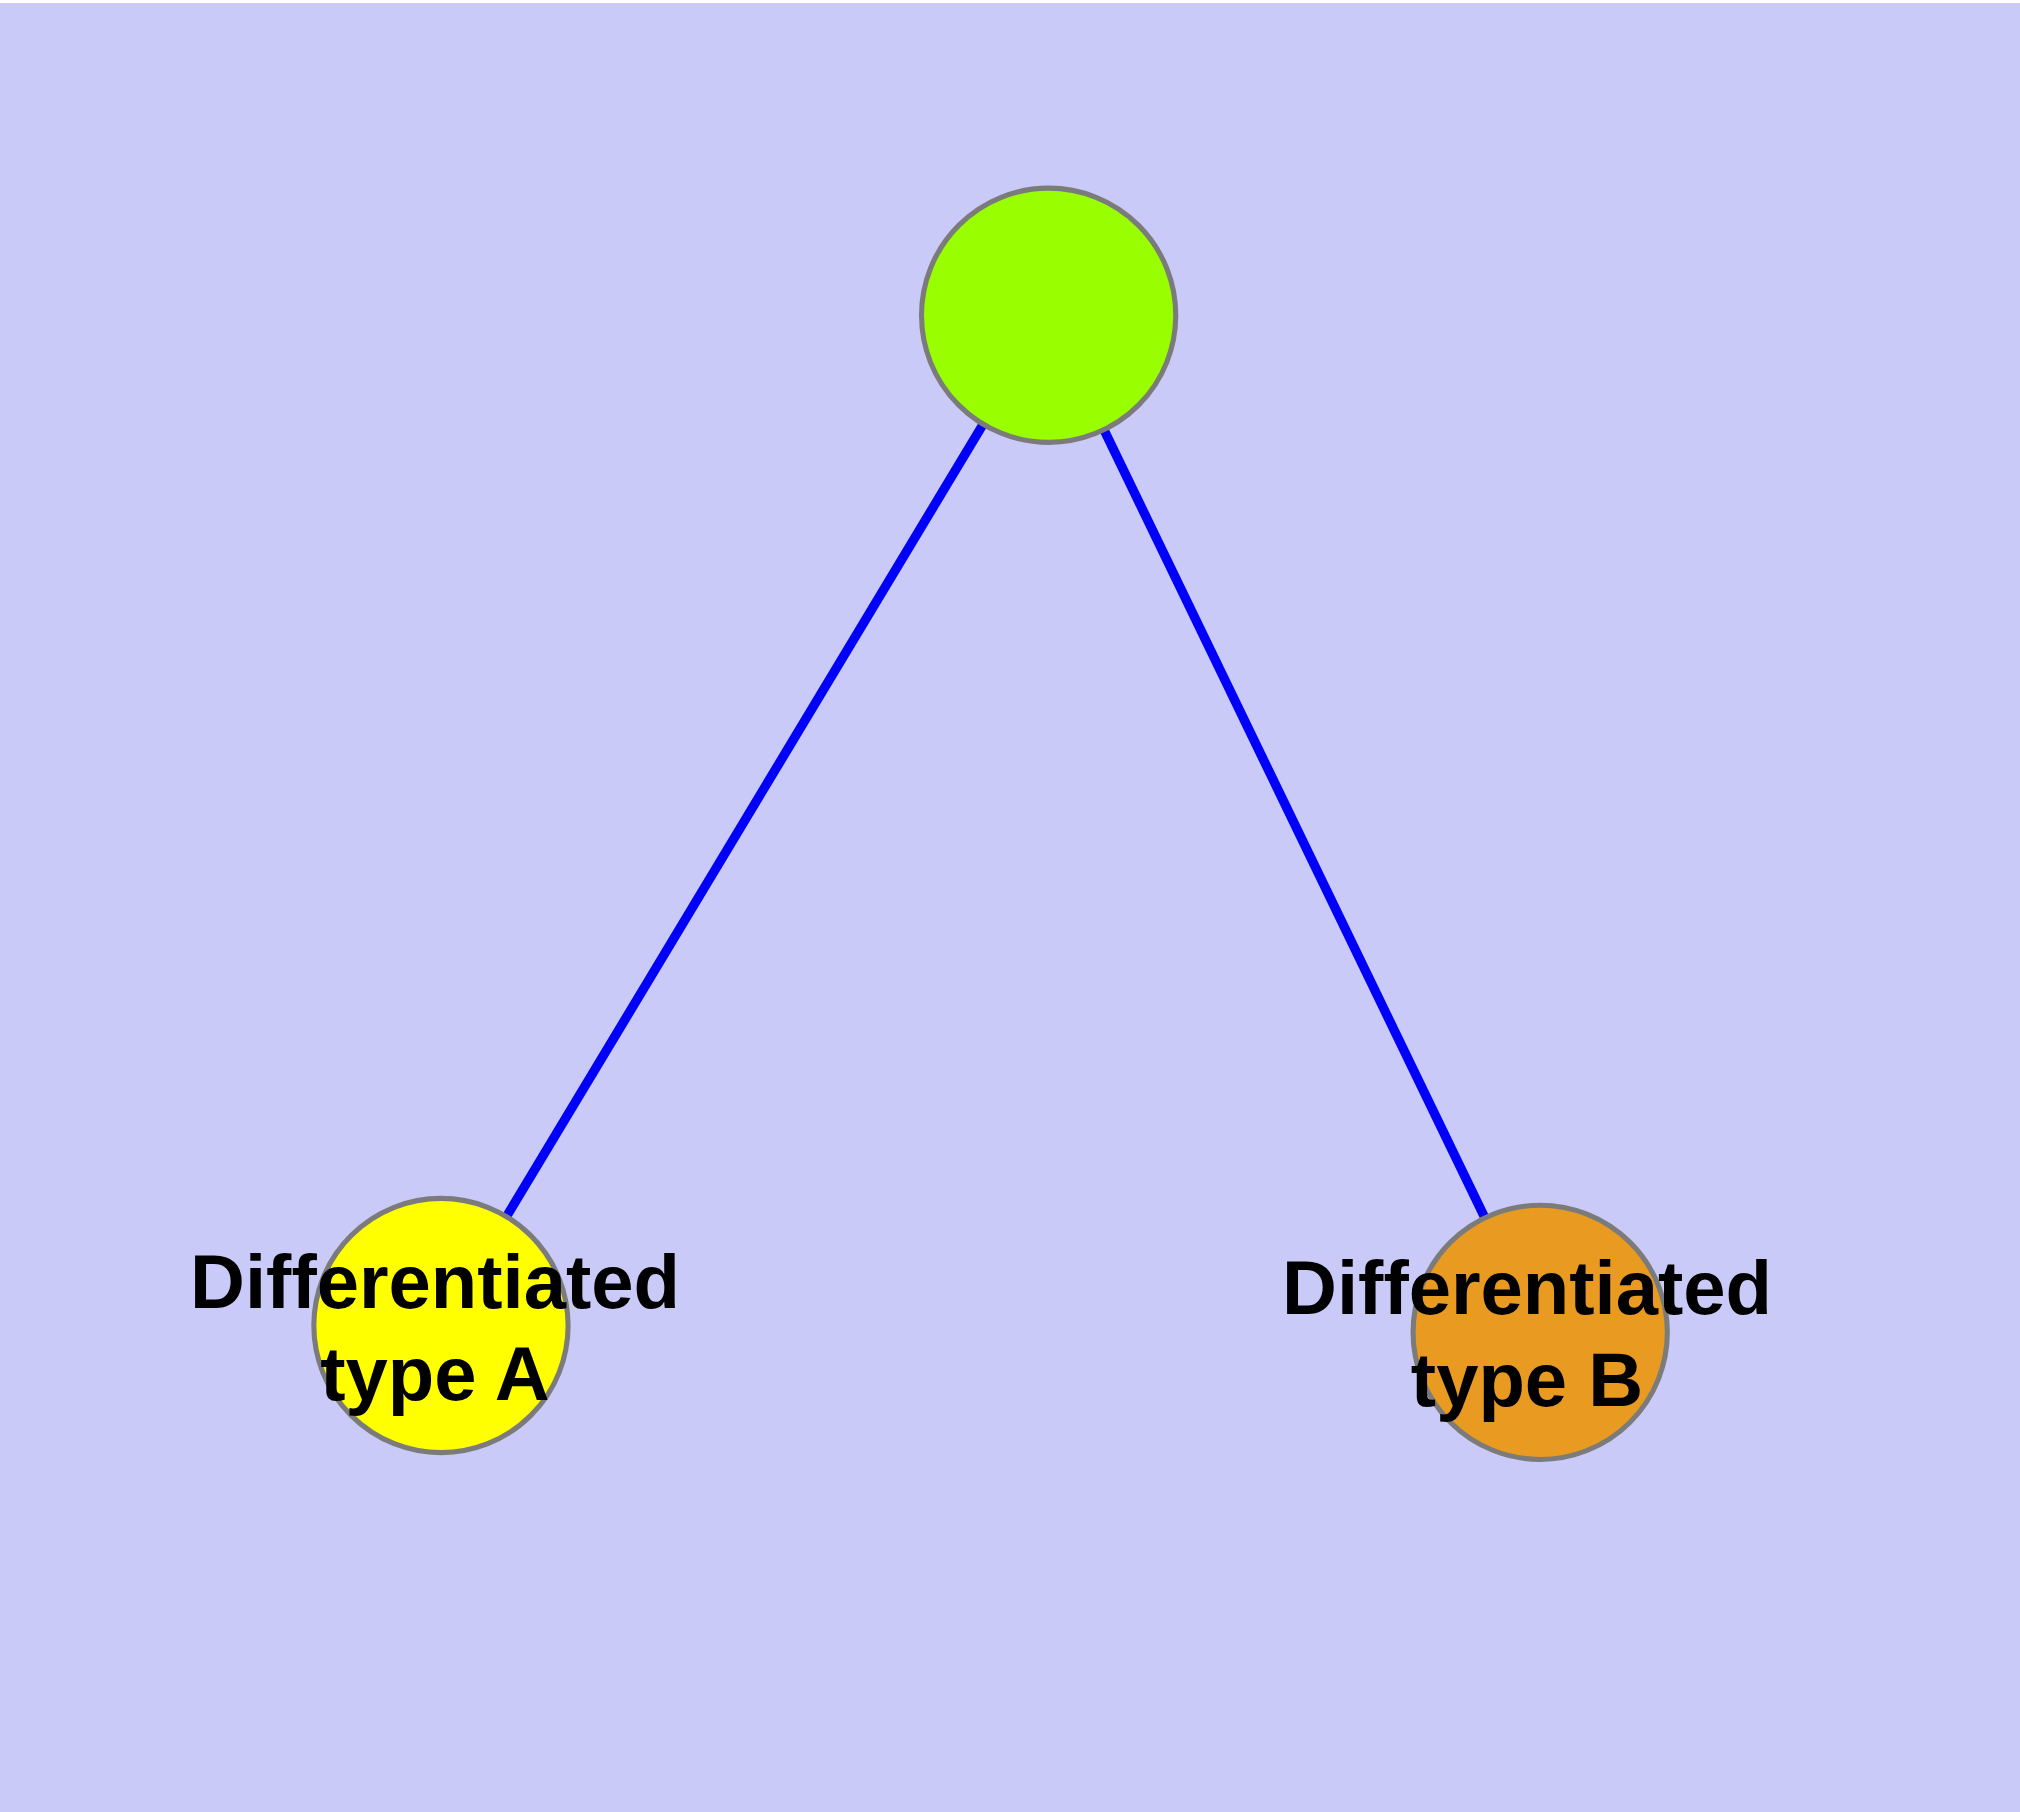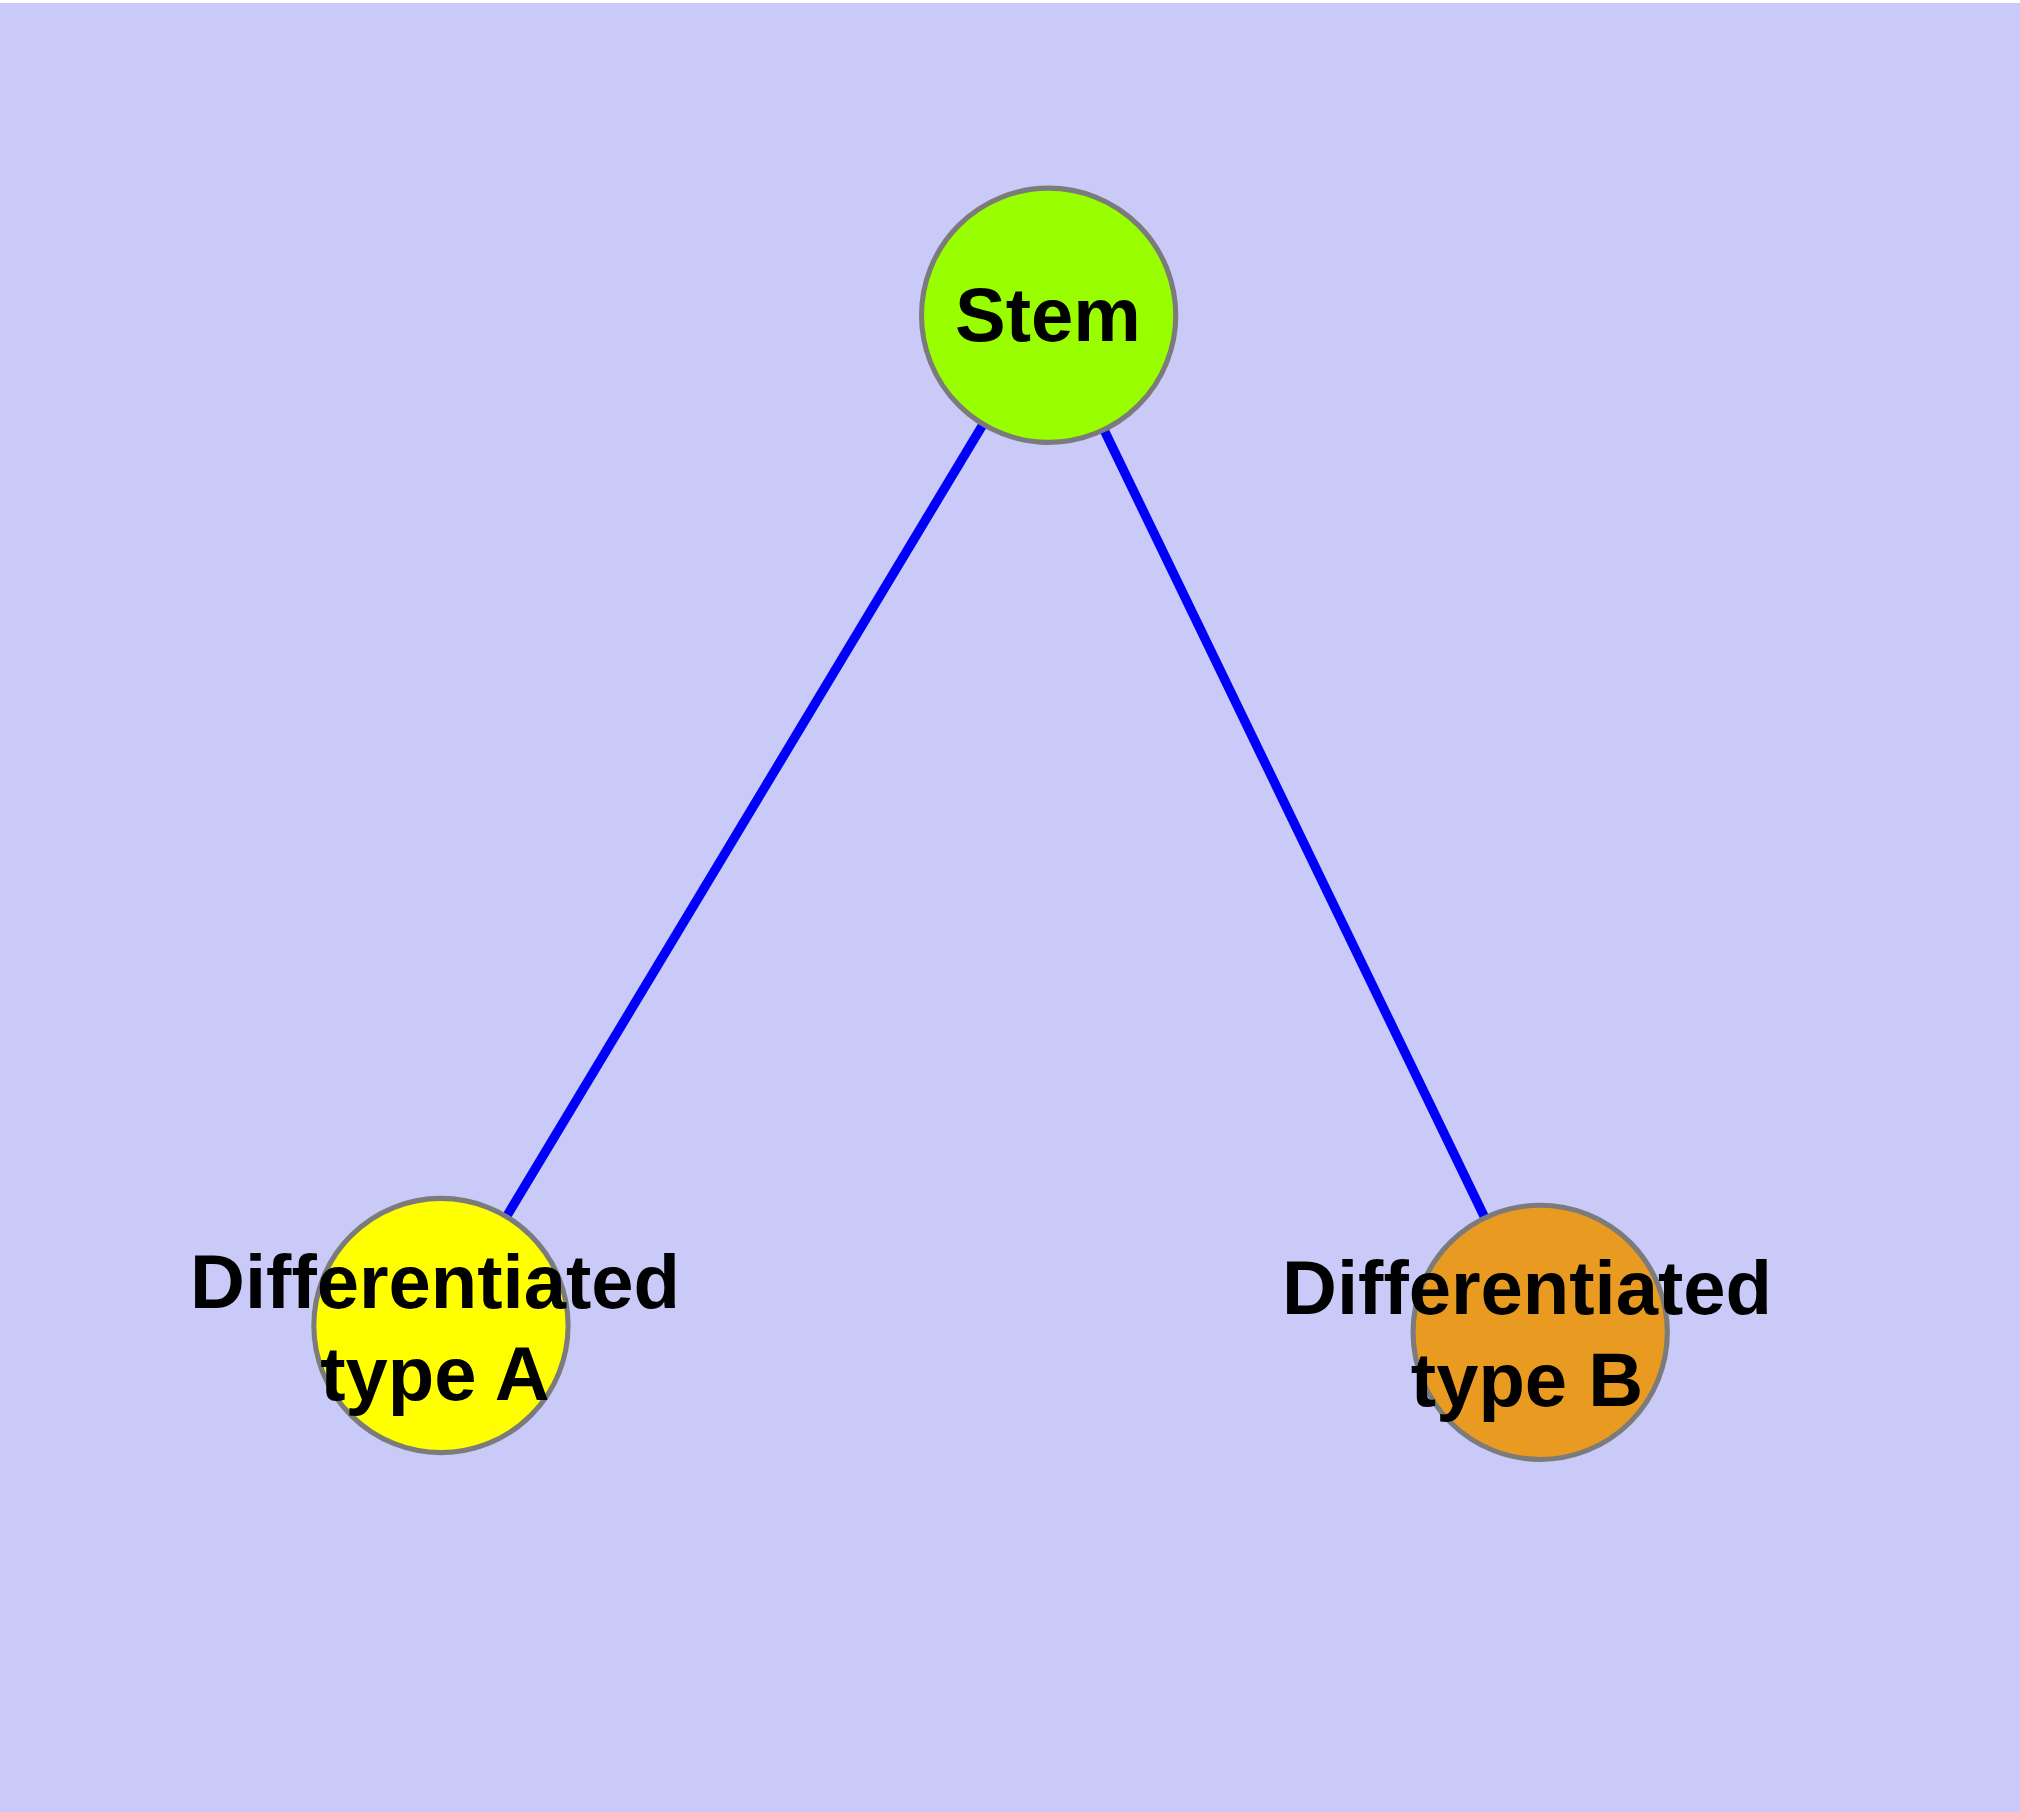--- a/index.html
+++ b/index.html
@@ -63,21 +63,20 @@
   <svg class="graph-canvas" viewBox="0 0 2384 2138" xmlns="http://www.w3.org/2000/svg">
 
     <line class="edge" x1="1237" y1="372" x2="520" y2="1564"></line>
     <line class="edge" x1="1237" y1="372" x2="1817" y2="1572"></line>
 
     <circle class="node" cx="1237" cy="372" r="150" fill="#99FF00"></circle>
     <circle class="node" cx="520" cy="1564" r="150" fill="#FFFF00"></circle>
     <circle class="node" cx="1817" cy="1572" r="150" fill="#E89B20"></circle>
   </svg>
 
-  <div class="node-label" style="left: 1048px; top: 315px;">Stem</div>
 
   <div class="node-label" style="left: 435px; top: 1328px;">Differentiated
 type A</div>
 
   <div class="node-label" style="left: 1527px; top: 1334px;">Differentiated
 type B</div>
 
 </div>
 
 

